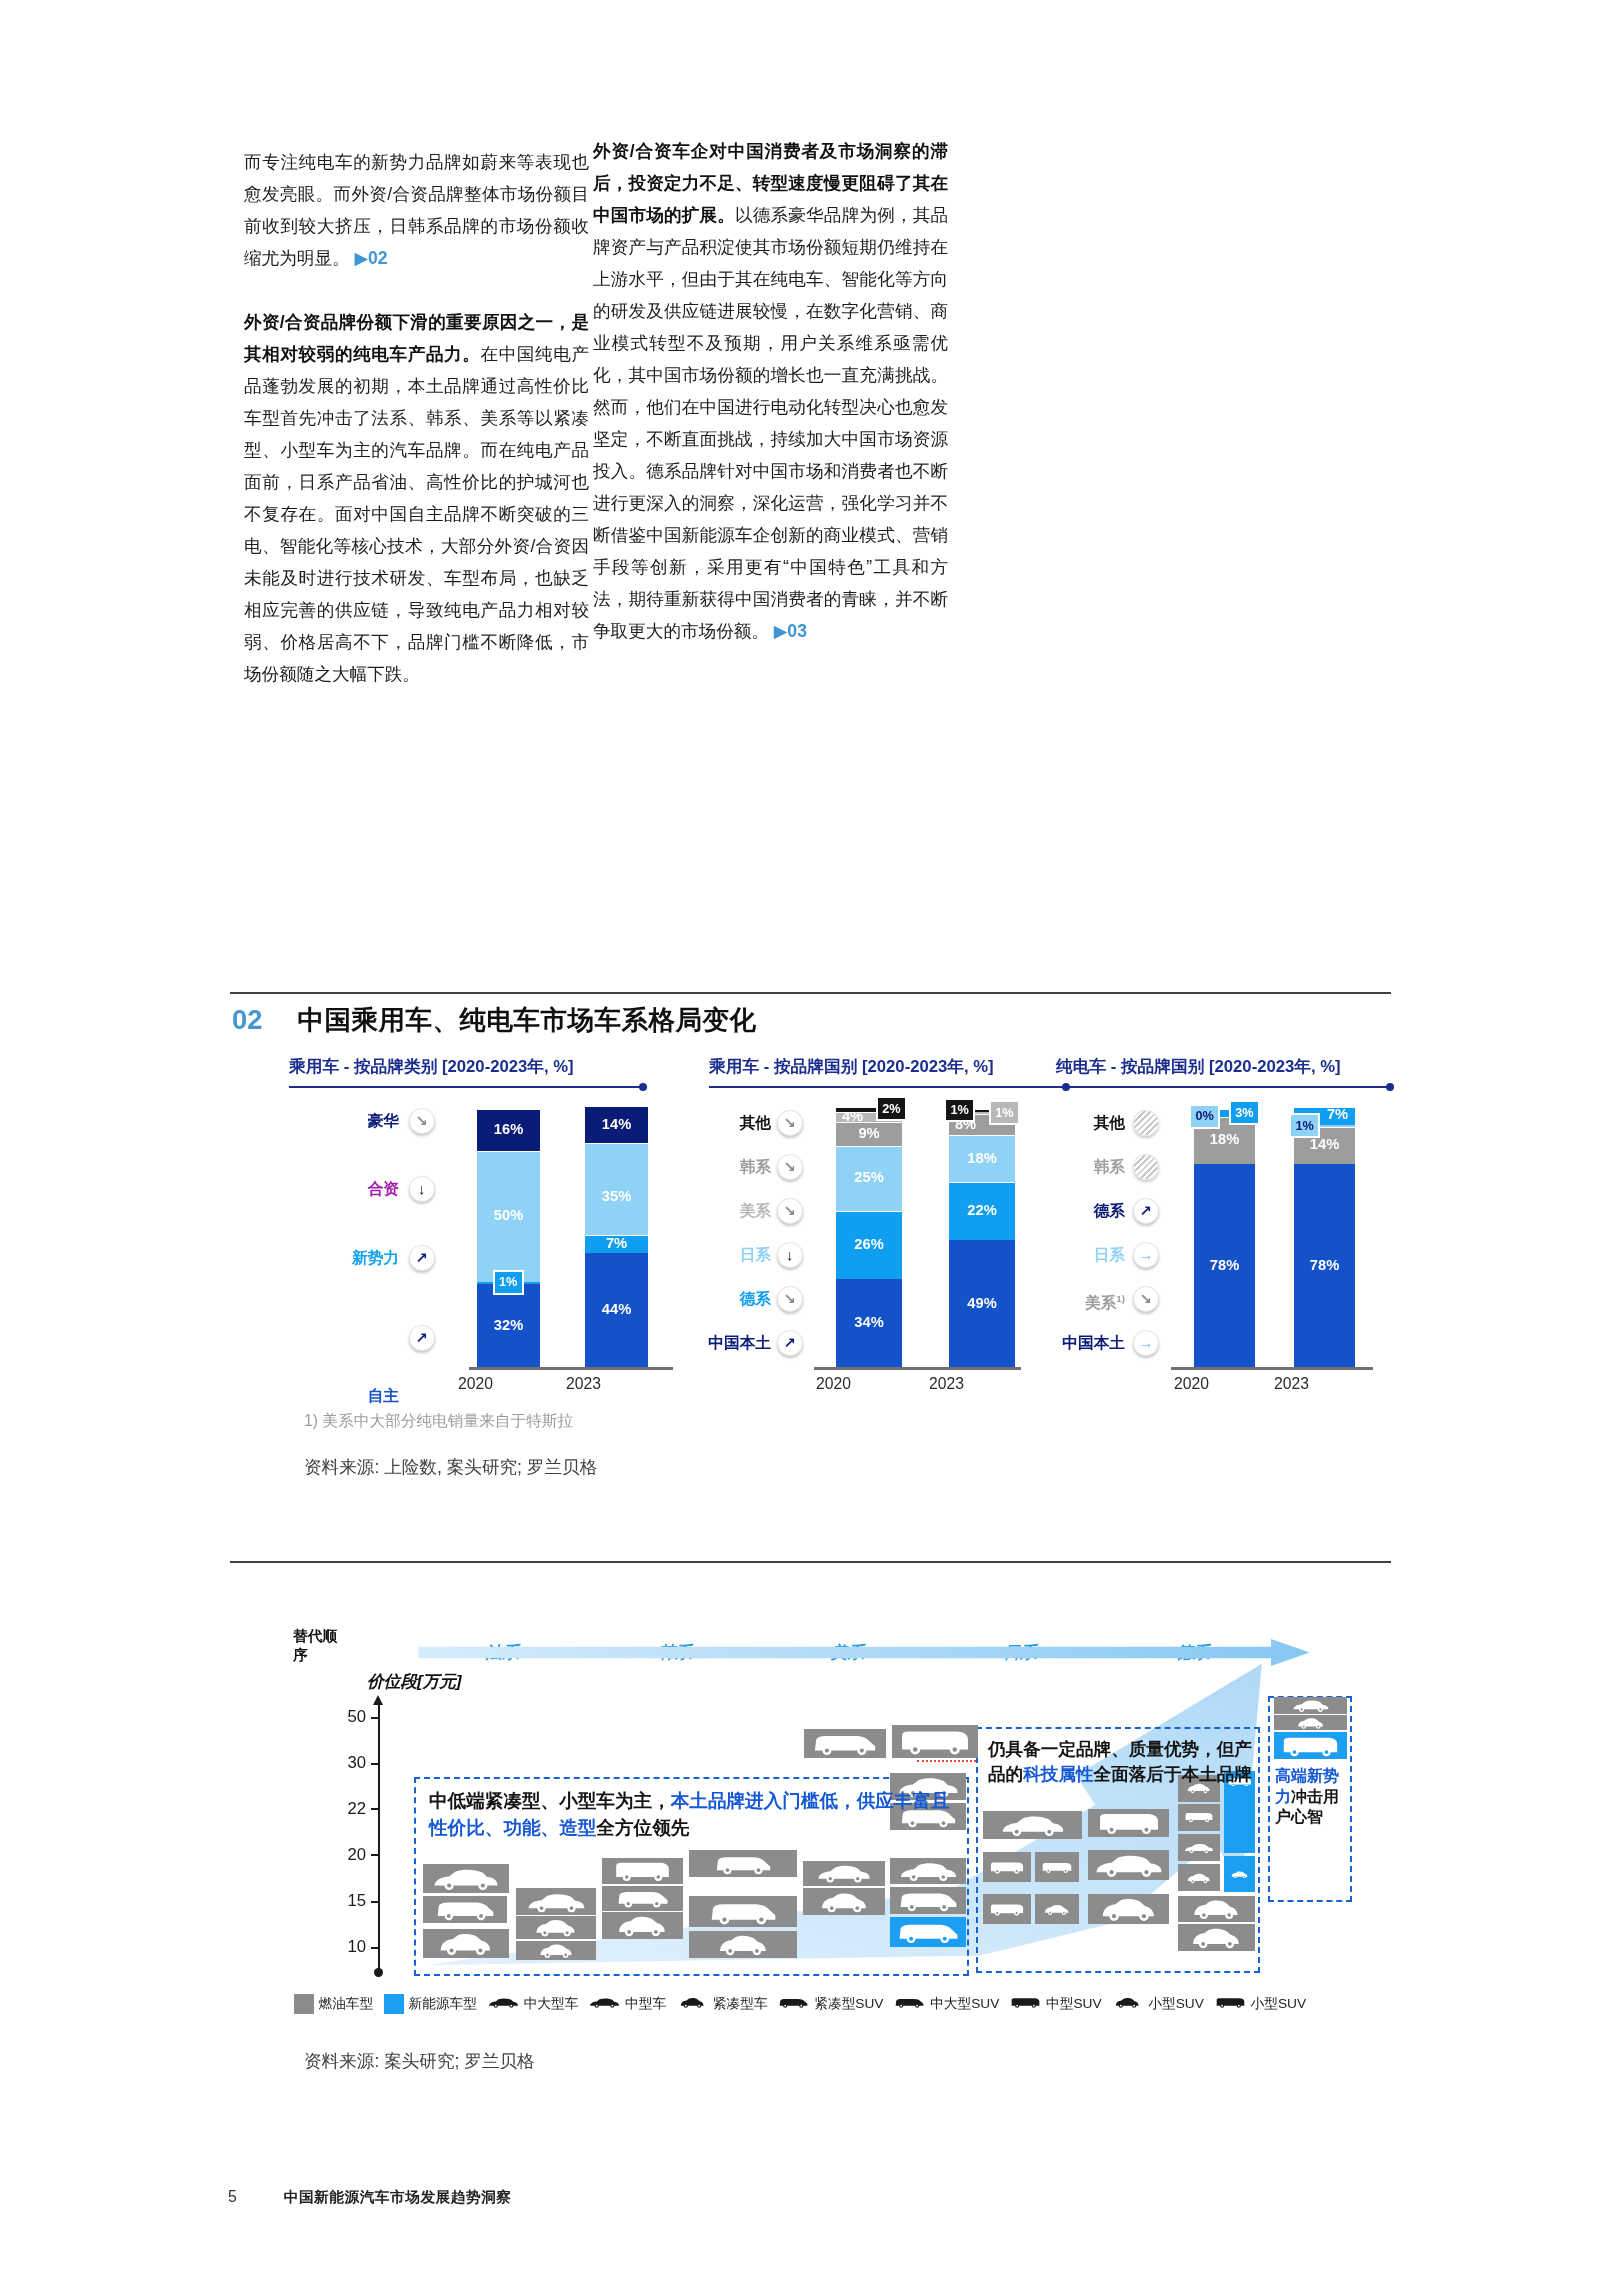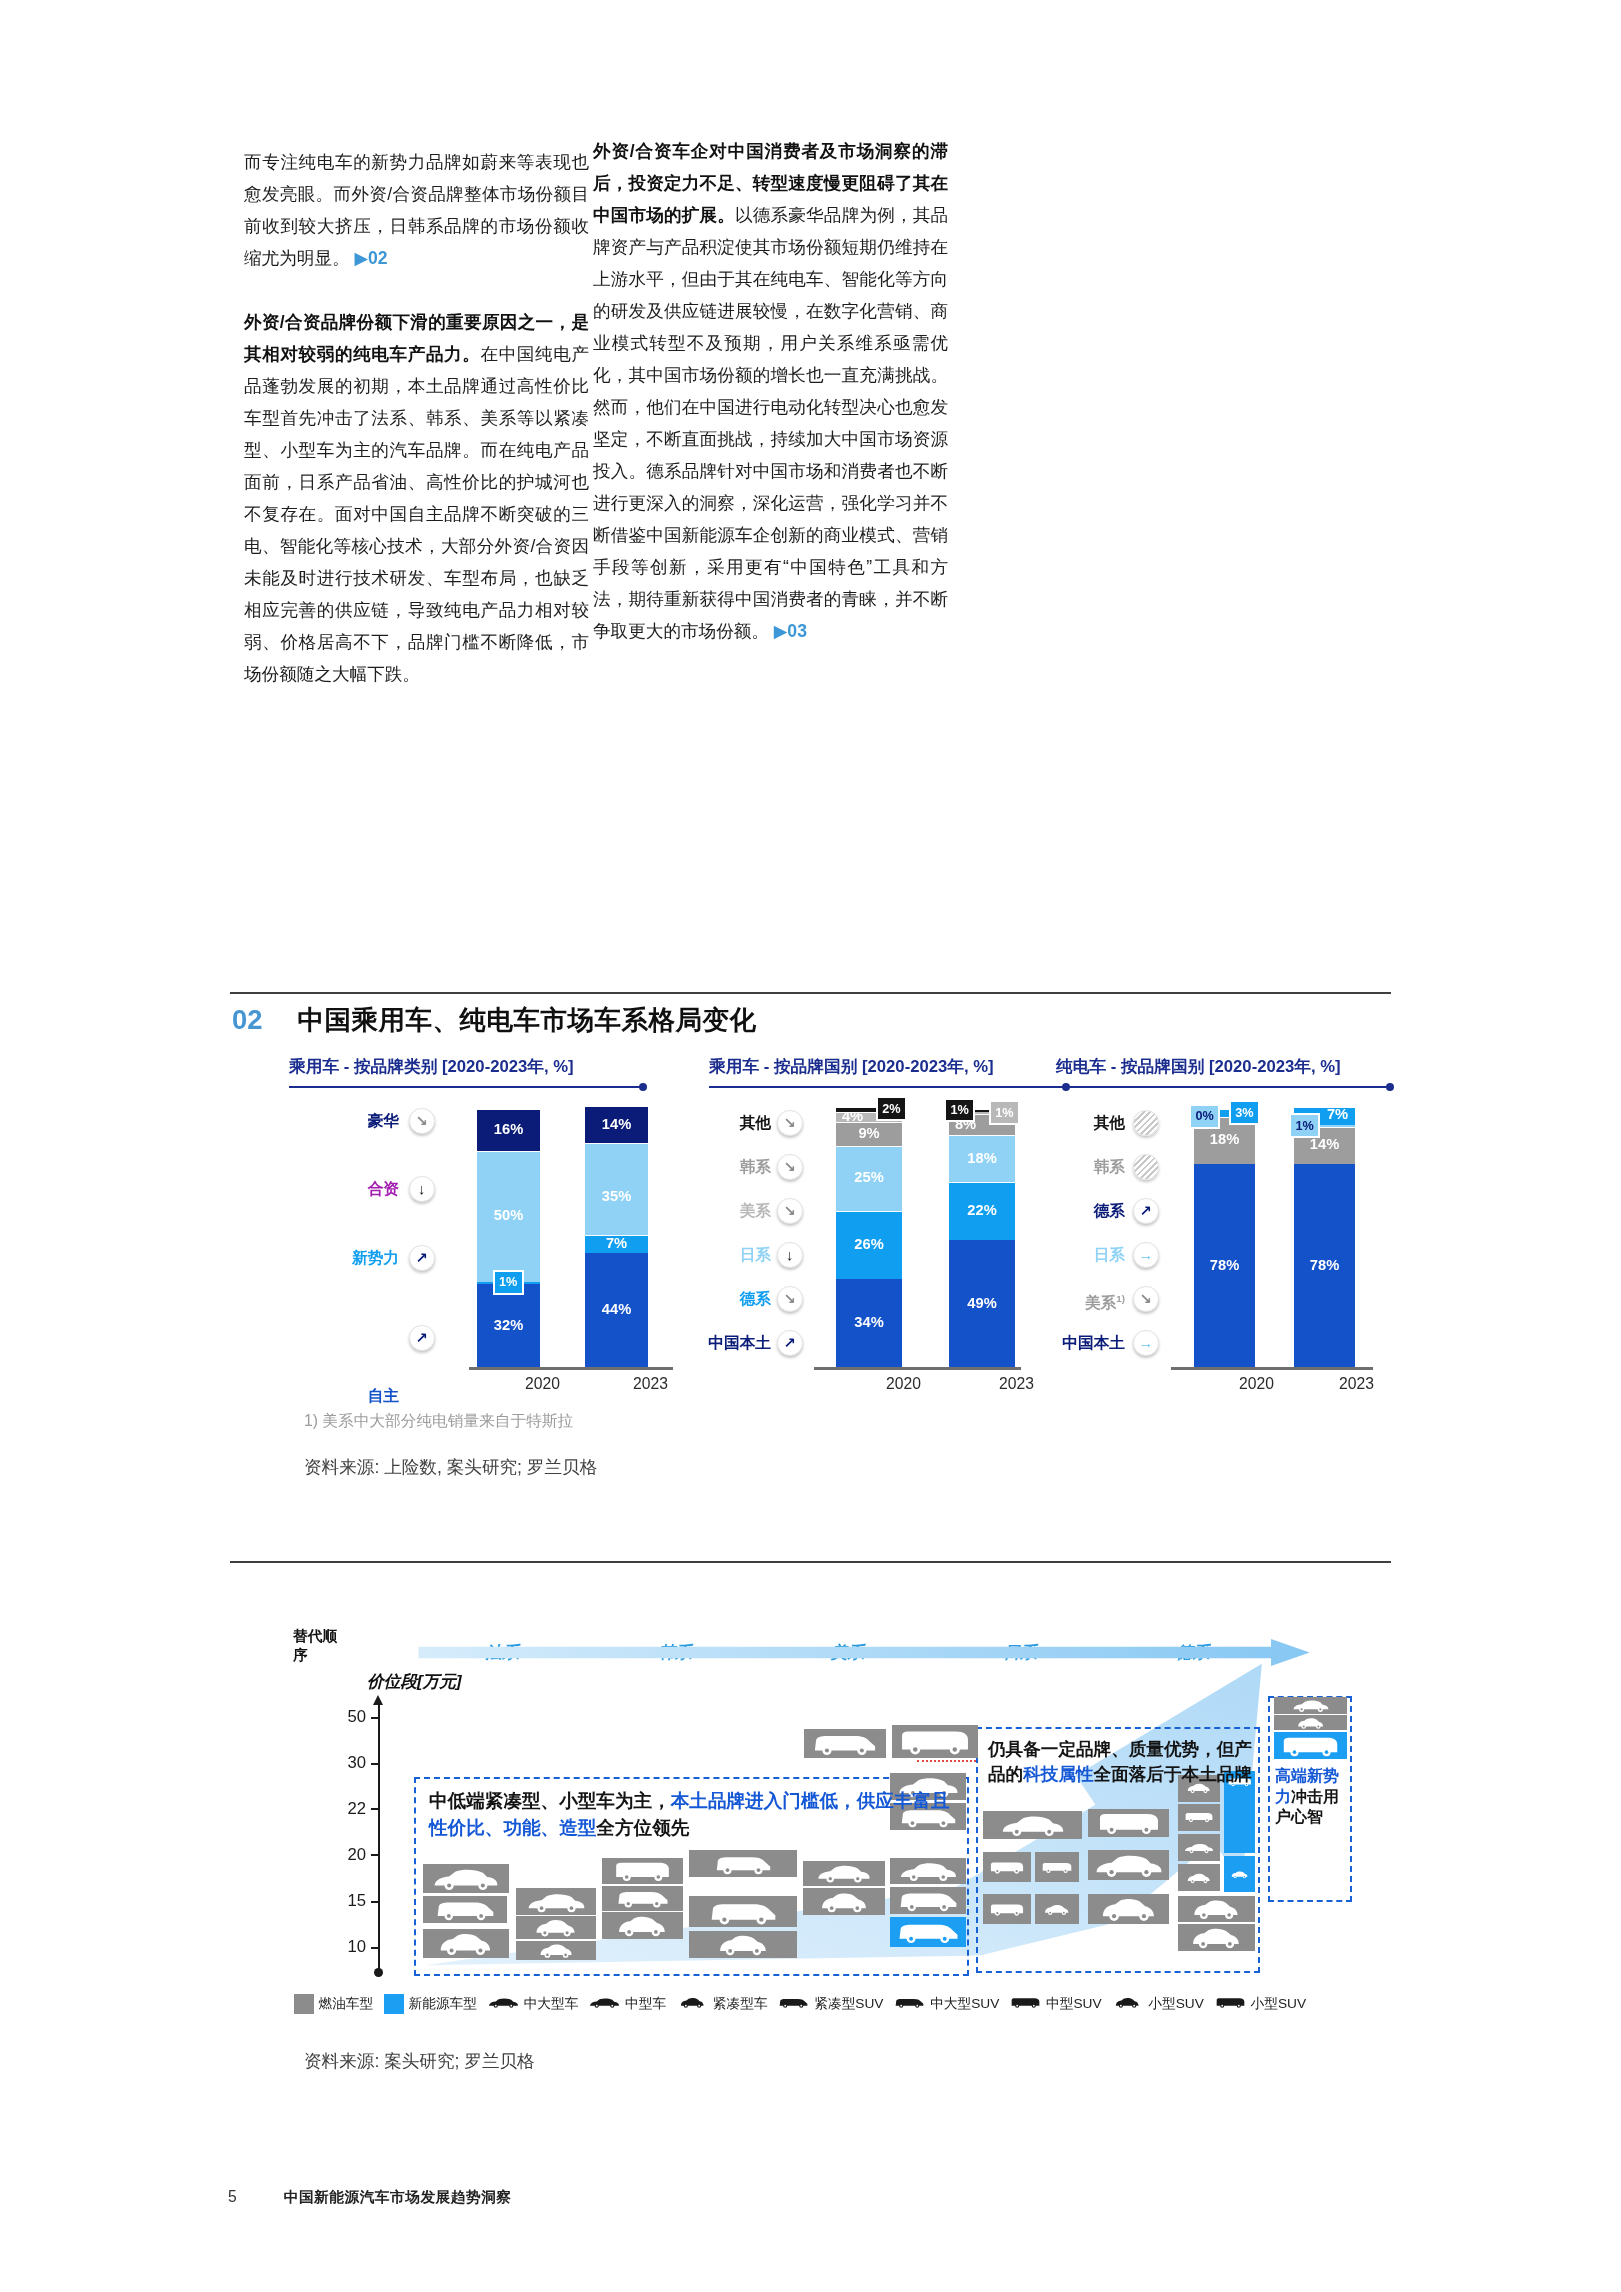--- a/index.html
+++ b/index.html
@@ -27,21 +27,21 @@
   .lg-icon{position:absolute;width:25.5px;height:25.5px;border-radius:50%;background:#fff;border:1px solid #e3e3e3;box-shadow:0 2px 2.9px rgba(0,0,0,.22);display:flex;align-items:center;justify-content:center;font-size:14.7px;font-weight:700;box-sizing:border-box;}
   .lg-icon.hatched{background:repeating-linear-gradient(135deg,#ffffff 0 2.5px,#c9c9c9 2.5px 4.4px);}
   .bar{position:absolute;}
   .bar-seg{position:absolute;left:0;right:0;border-top:1.5px solid #fff;box-sizing:border-box;}
   .bar-seg.first{border-top:none;}
   .seg-label{position:absolute;left:0;right:0;text-align:center;font-size:14.7px;font-weight:600;color:#fff;height:17.6px;line-height:17.6px;}
   .seg-label.alignL{left:5.9px;right:auto;text-align:left;}
   .seg-label.alignR{left:auto;right:6.9px;text-align:right;}
   .chip{position:absolute;width:31px;height:24.5px;display:flex;align-items:center;justify-content:center;font-size:12.7px;font-weight:700;border:2px solid #fff;box-sizing:border-box;z-index:5;}
   .axis2{position:absolute;height:2.5px;background:#6f6f6f;}
-  .cat-label{position:absolute;font-size:15.7px;color:#2b2b2b;text-align:right;}
+  .cat-label{position:absolute;font-size:15.7px;color:#2b2b2b;text-align:left;}
   .fig-note{position:absolute;left:304px;font-size:15.7px;color:#9c9c9c;}
   .fig-source{position:absolute;left:304px;font-size:17.6px;color:#3f3f3f;}
   
   .order-label{position:absolute;left:293px;top:1627px;width:53px;font-size:14.7px;font-weight:700;line-height:18.6px;color:#111;}
   .brand-axis{position:absolute;left:416px;top:1638px;width:863px;height:29px;display:flex;}
   .brand-seg{flex:1;display:flex;align-items:center;gap:5.9px;padding:0 4.9px;}
   .brand-line{flex:1;height:2px;background:#2E9BE0;}
   .brand-dia{font-size:8.8px;color:#1F8FDE;line-height:29px;}
   .brand-name{font-size:16.7px;font-style:italic;font-weight:700;color:var(--brandblue,#2D9CDF);white-space:nowrap;
     text-shadow:-1px -1px 0 #fff,1px -1px 0 #fff,-1px 1px 0 #fff,1px 1px 0 #fff;}

